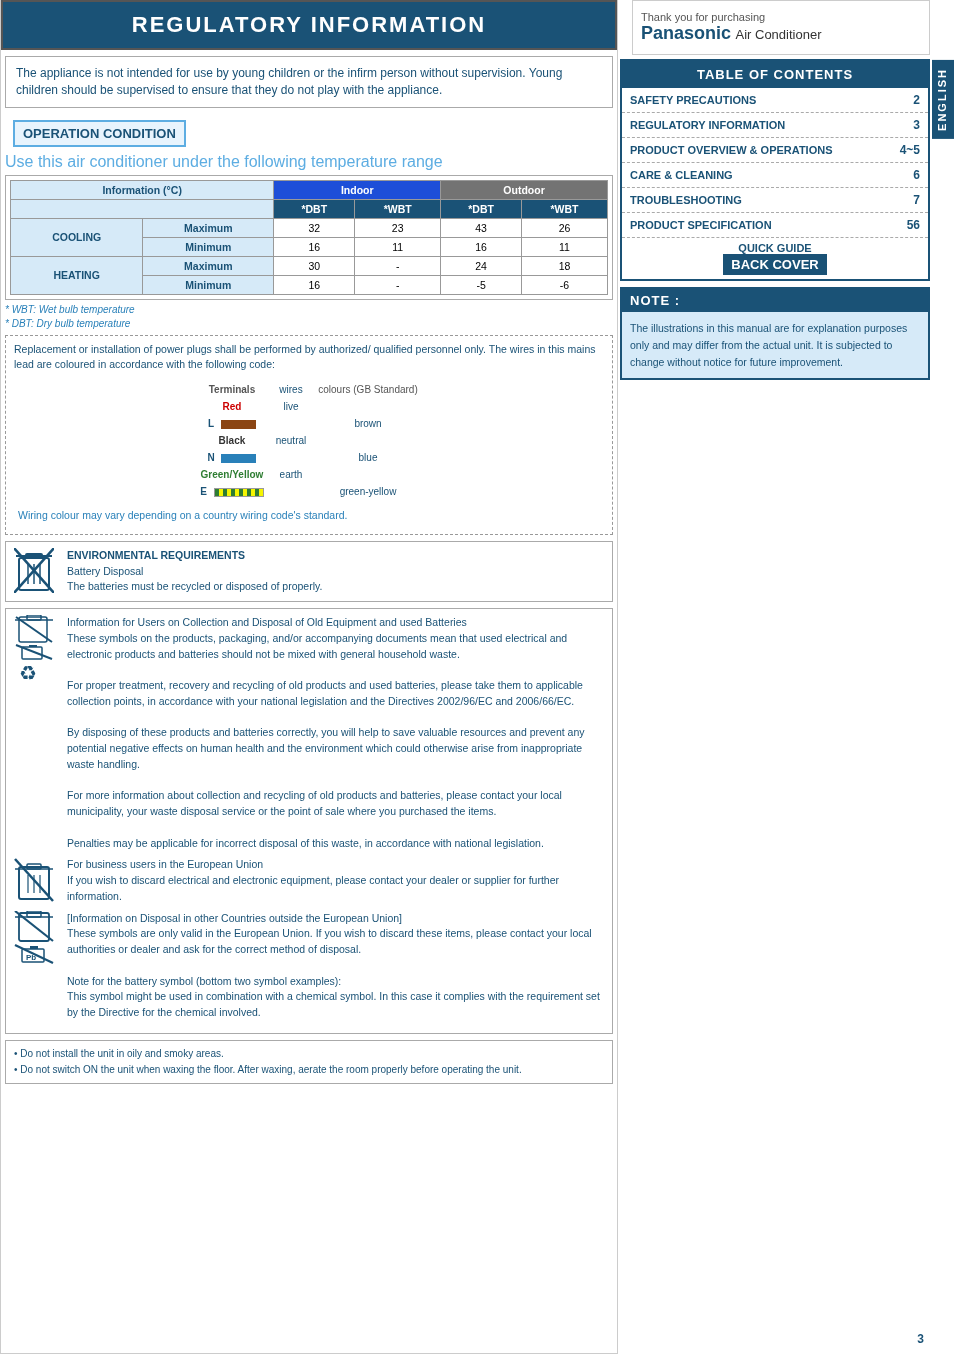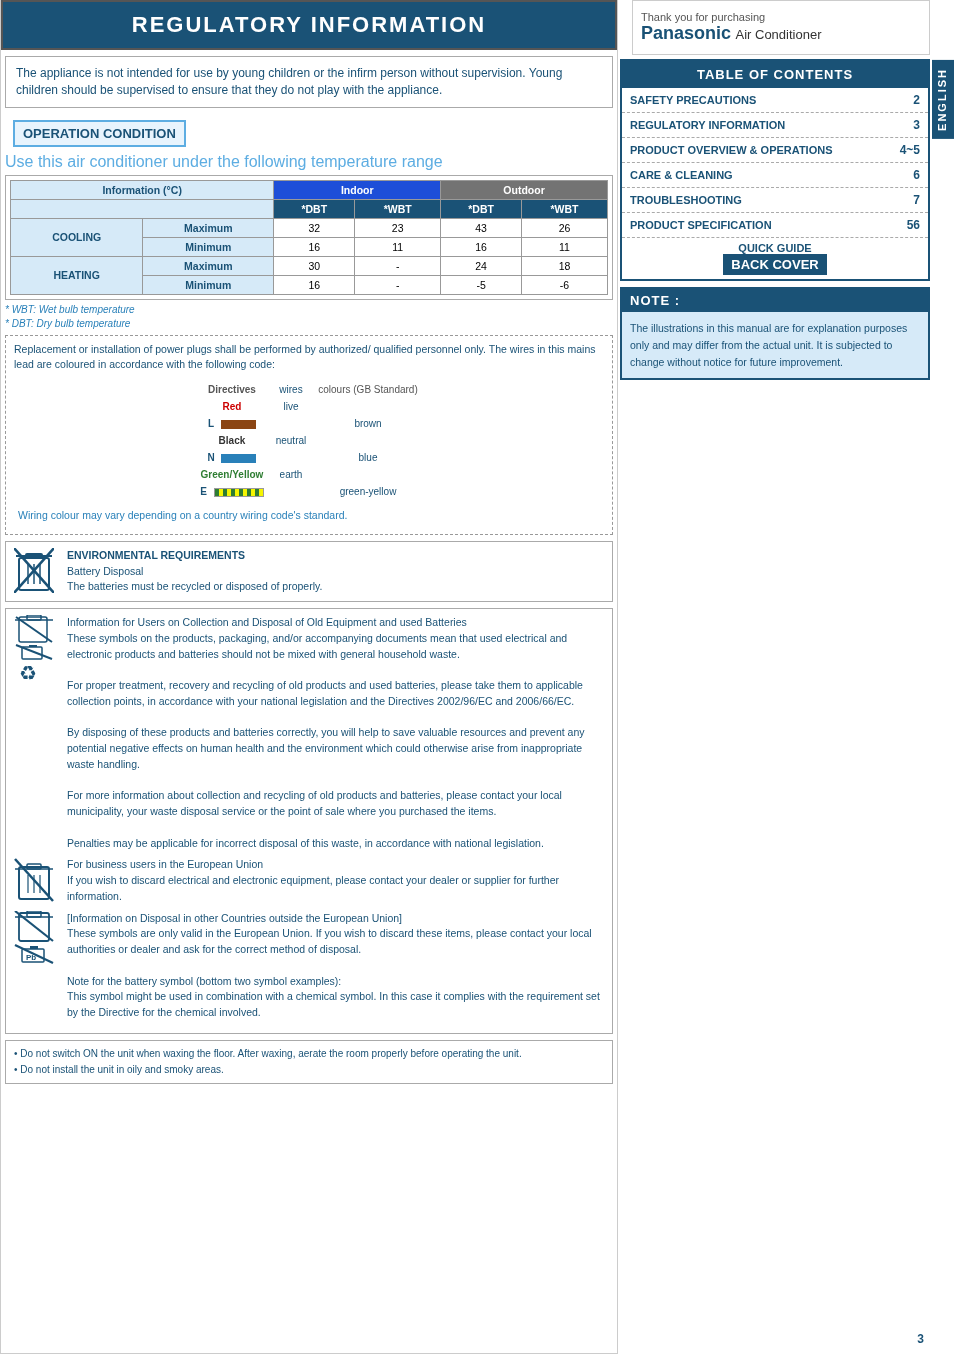--- a/index.html
+++ b/index.html
@@ -423,21 +423,21 @@
       <div class="notes-text">* DBT: Dry bulb temperature</div>
     </div>
 
     <div class="wiring-box">
       <span>Replacement or installation of power plugs shall be performed by authorized/ qualified personnel only. The wires in this mains lead are coloured in accordance with the following code:</span>
 
       <div class="wiring-diagram">
         <table class="wiring-table">
           <tbody>
               <tr>
-            <td style="font-weight:bold; color:#555;">Directives</td>
+            <td style="font-weight:bold; color:#555;">Terminals</td>
             <td>wires</td>
             <td style="color:#555;">colours (GB Standard)</td>
           </tr>
           <tr>
             <td style="color:#cc0000; font-weight:bold;">Red</td>
             <td>live</td>
             <td></td>
           </tr>
           <tr>
             <td>
@@ -568,22 +568,22 @@
           <span class="bold">[Information on Disposal in other Countries outside the European Union]</span><br>
           <span>These symbols are only valid in the European Union. If you wish to discard these items, please contact your local authorities or dealer and ask for the correct method of disposal.</span><br><br>
           <span class="bold">Note for the battery symbol (bottom two symbol examples):</span><br>
           <span>This symbol might be used in combination with a chemical symbol. In this case it complies with the requirement set by the Directive for the chemical involved.</span>
         </div>
       </div>
 
     </div>
 
     <div class="bottom-notice">
+      <div>• Do not install the unit in oily and smoky areas.</div>
       <div>• Do not switch ON the unit when waxing the floor. After waxing, aerate the room properly before operating the unit.</div>
-      <div>• Do not install the unit in oily and smoky areas.</div>
     </div>
 
   </div>
 
   <div class="right-panel">
 
     <div class="thank-you-box">
       <div class="thank-you-text">Thank you for purchasing</div>
       <div class="panasonic-brand">
         <span style="font-weight:bold; color:#1a5276; font-size:18px;">Panasonic</span>

